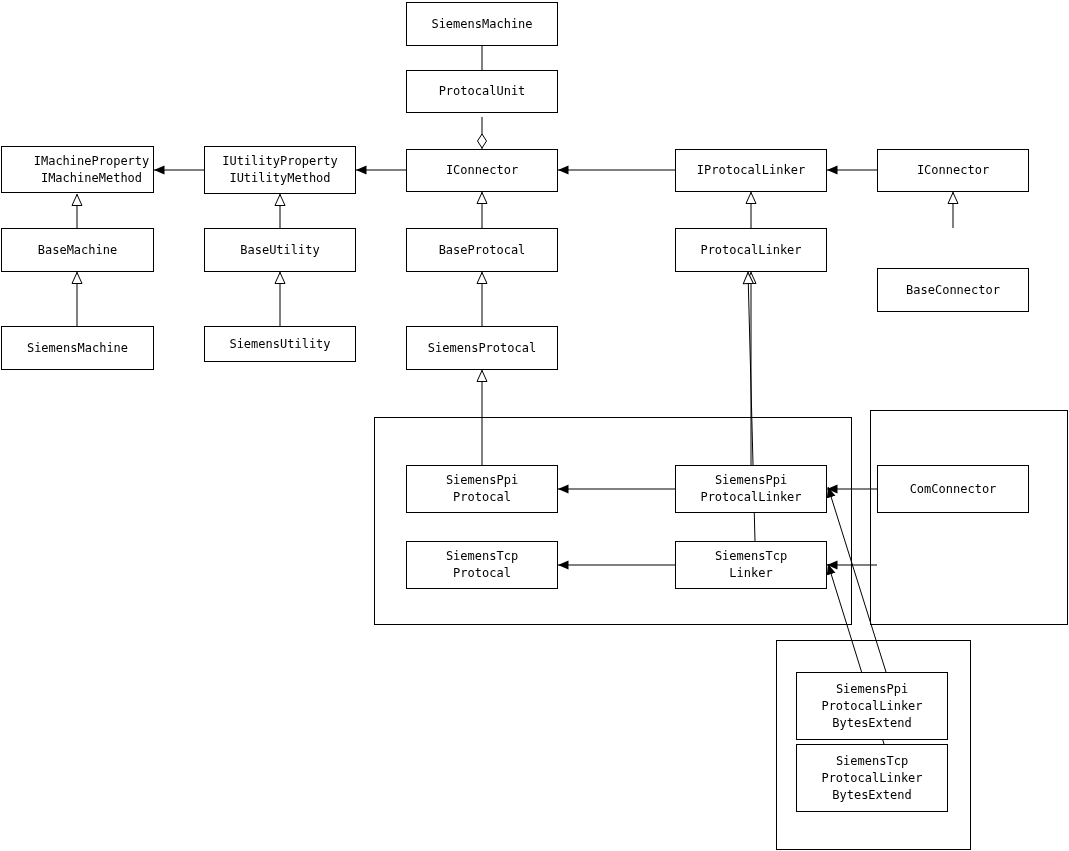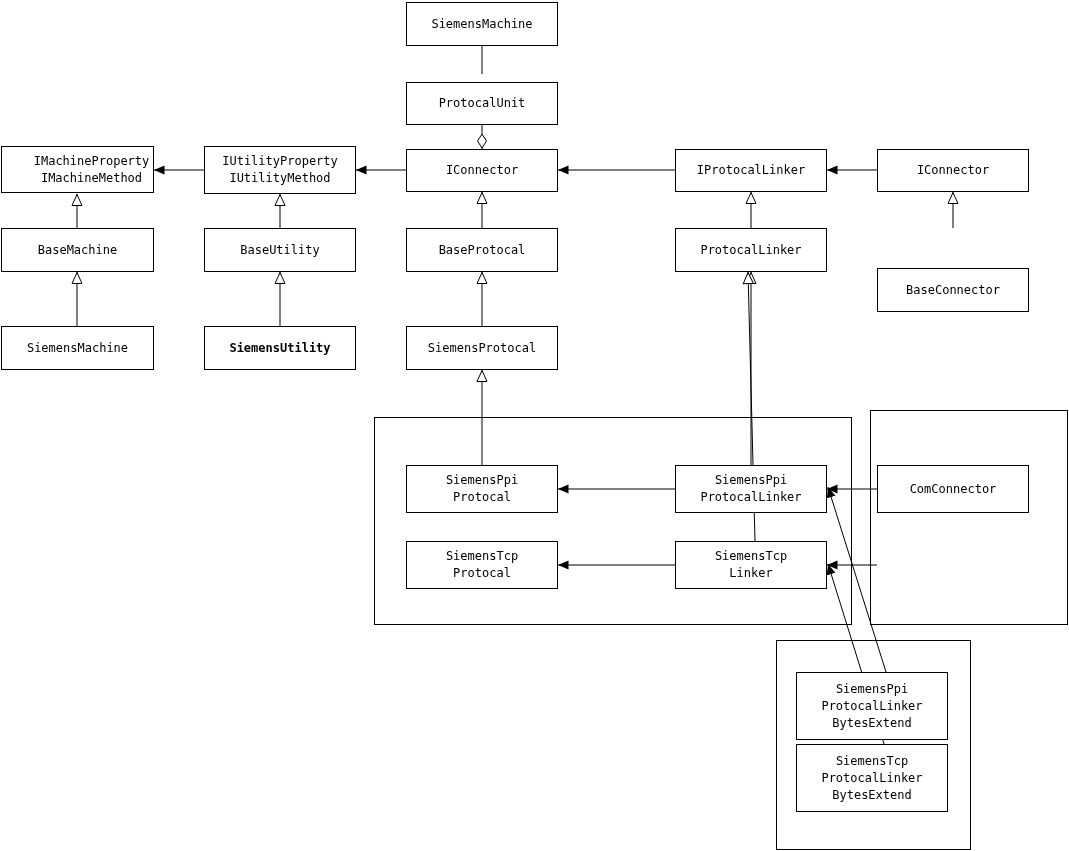--- a/index.html
+++ b/index.html
@@ -111,21 +111,21 @@
     <line x1="675" y1="489" x2="558" y2="489" stroke="#000000" stroke-width="1" marker-end="url(#solidArrow)"></line>
 
     <line x1="675" y1="565" x2="558" y2="565" stroke="#000000" stroke-width="1" marker-end="url(#solidArrow)"></line>
 
     <line x1="886" y1="672" x2="828" y2="487" stroke="#000000" stroke-width="1" marker-end="url(#solidArrow)"></line>
     <line x1="884" y1="744" x2="828" y2="564" stroke="#000000" stroke-width="1" marker-end="url(#solidArrow)"></line>
   </svg>
 
   <div class="node" style="left:406px; top:2px; width:152px; height:44px;">SiemensMachine</div>
 
-  <div class="node" style="left:406px; top:82px; width:152px; height:43px;">ProtocalUnit</div>
+  <div class="node" style="left:406px; top:70px; width:152px; height:43px;">ProtocalUnit</div>
 
   <div class="node" style="left:1px; top:146px; width:153px; height:47px;padding-left:28px;">IMachineProperty
 IMachineMethod</div>
 
   <div class="node" style="left:204px; top:146px; width:152px; height:48px;">IUtilityProperty
 IUtilityMethod</div>
 
   <div class="node" style="left:406px; top:149px; width:152px; height:43px;">IConnector</div>
 
   <div class="node" style="left:675px; top:149px; width:152px; height:43px;">IProtocalLinker</div>
@@ -137,21 +137,21 @@
   <div class="node" style="left:204px; top:228px; width:152px; height:44px;">BaseUtility</div>
 
   <div class="node" style="left:406px; top:228px; width:152px; height:44px;">BaseProtocal</div>
 
   <div class="node" style="left:675px; top:228px; width:152px; height:44px;">ProtocalLinker</div>
 
   <div class="node" style="left:877px; top:228px; width:152px; height:44px;margin-top:40px;">BaseConnector</div>
 
   <div class="node" style="left:1px; top:326px; width:153px; height:44px;">SiemensMachine</div>
 
-  <div class="node" style="left:204px; top:326px; width:152px; height:44px;font-weight:bold;">SiemensUtility</div>
+  <div class="node" style="left:204px; top:326px; width:152px; height:36px;">SiemensUtility</div>
 
   <div class="node" style="left:406px; top:326px; width:152px; height:44px;">SiemensProtocal</div>
 
   <div class="node" style="left:406px; top:465px; width:152px; height:48px;">SiemensPpi
 Protocal</div>
 
   <div class="node" style="left:675px; top:465px; width:152px; height:48px;">SiemensPpi
 ProtocalLinker</div>
 
   <div class="node" style="left:877px; top:465px; width:152px; height:48px;">ComConnector</div>

